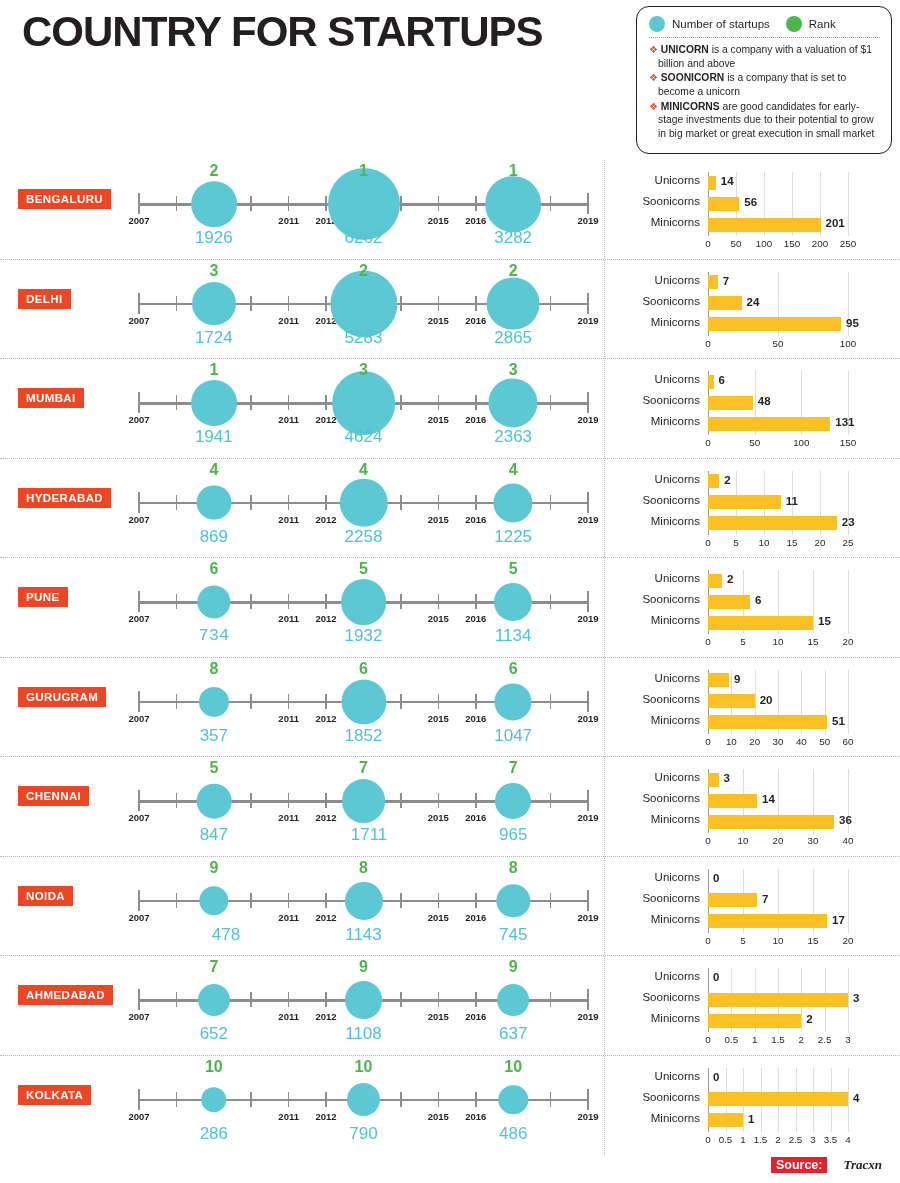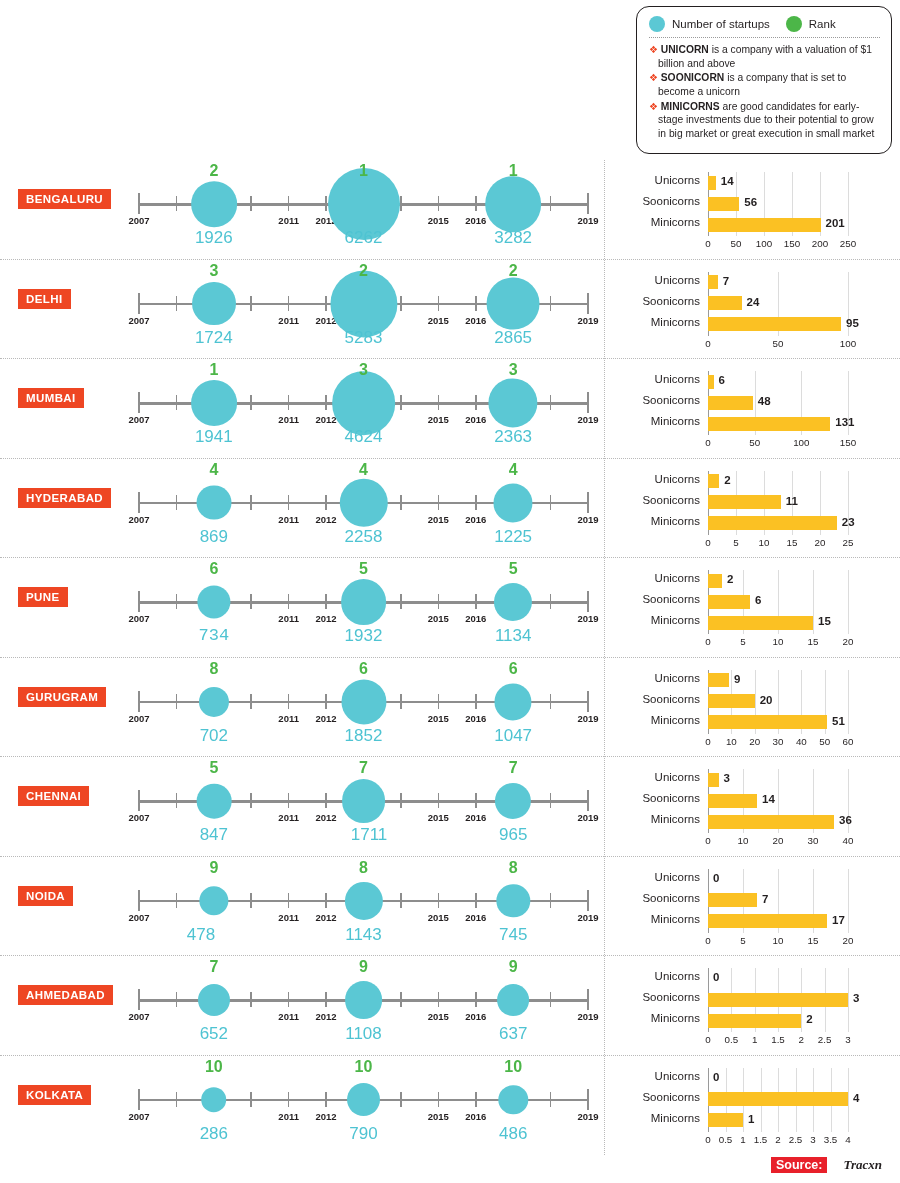--- a/index.html
+++ b/index.html
@@ -166,20 +166,21 @@
     font-style: italic; font-weight: bold;
     font-size: 13px; color: #231f20;
   }
 </style>
 </head>
 <body>
 
 <div id="root">
 
   <div class="header">
+    <div class="main-title">COUNTRY FOR STARTUPS</div>
   </div>
 
   <div class="legend-box">
     <div class="legend-row">
       <span class="legend-dot blue"></span>
       <span class="legend-dot-label">Number of startups</span>
       <span class="legend-dot green"></span>
       <span class="legend-dot-label">Rank</span>
     </div>
     <div class="legend-divider"></div>
@@ -554,21 +555,21 @@
           <div class="tick" style="left: 410.783px;"></div>
           <div class="tick major" style="left: 448.2px;"></div>
           <div class="year-label" style="left: 0px;">2007</div>
           <div class="year-label" style="left: 149.667px;">2011</div>
           <div class="year-label" style="left: 187.083px;">2012</div>
           <div class="year-label" style="left: 299.333px;">2015</div>
           <div class="year-label" style="left: 336.75px;">2016</div>
           <div class="year-label" style="left: 449px;">2019</div>
           <div class="bubble" style="width: 30.0997px; height: 30.0997px; left: 74.8333px;"></div>
           <div class="rank-label" style="left: 74.8333px;">8</div>
-          <div class="count-label" style="left: 74.8333px;">702</div>
+          <div class="count-label" style="left: 74.8333px;">357</div>
           <div class="bubble" style="width: 45.086px; height: 45.086px; left: 224.5px;"></div>
           <div class="rank-label" style="left: 224.5px;">6</div>
           <div class="count-label" style="left: 224.5px;">1852</div>
           <div class="bubble" style="width: 37.1251px; height: 37.1251px; left: 374.167px;"></div>
           <div class="rank-label" style="left: 374.167px;">6</div>
           <div class="count-label" style="left: 374.167px;">1047</div>
         </div>
         <div class="barchart">
           <div class="bar-axis-line"></div>
           <div class="grid-line" style="left: 113.333px;"></div>
@@ -696,21 +697,21 @@
           <div class="tick" style="left: 410.783px;"></div>
           <div class="tick major" style="left: 448.2px;"></div>
           <div class="year-label" style="left: 0px;">2007</div>
           <div class="year-label" style="left: 149.667px;">2011</div>
           <div class="year-label" style="left: 187.083px;">2012</div>
           <div class="year-label" style="left: 299.333px;">2015</div>
           <div class="year-label" style="left: 336.75px;">2016</div>
           <div class="year-label" style="left: 449px;">2019</div>
           <div class="bubble" style="width: 29.3008px; height: 29.3008px; left: 74.8333px;"></div>
           <div class="rank-label" style="left: 74.8333px;">9</div>
-          <div class="count-label" style="left: 62px; text-align: center;">478</div>
+          <div class="count-label" style="left: 87px; text-align: center;">478</div>
           <div class="bubble" style="width: 38.2069px; height: 38.2069px; left: 224.5px;"></div>
           <div class="rank-label" style="left: 224.5px;">8</div>
           <div class="count-label" style="left: 224.5px;">1143</div>
           <div class="bubble" style="width: 33.3504px; height: 33.3504px; left: 374.167px;"></div>
           <div class="rank-label" style="left: 374.167px;">8</div>
           <div class="count-label" style="left: 374.167px;">745</div>
         </div>
         <div class="barchart">
           <div class="bar-axis-line"></div>
           <div class="grid-line" style="left: 125px;"></div>

